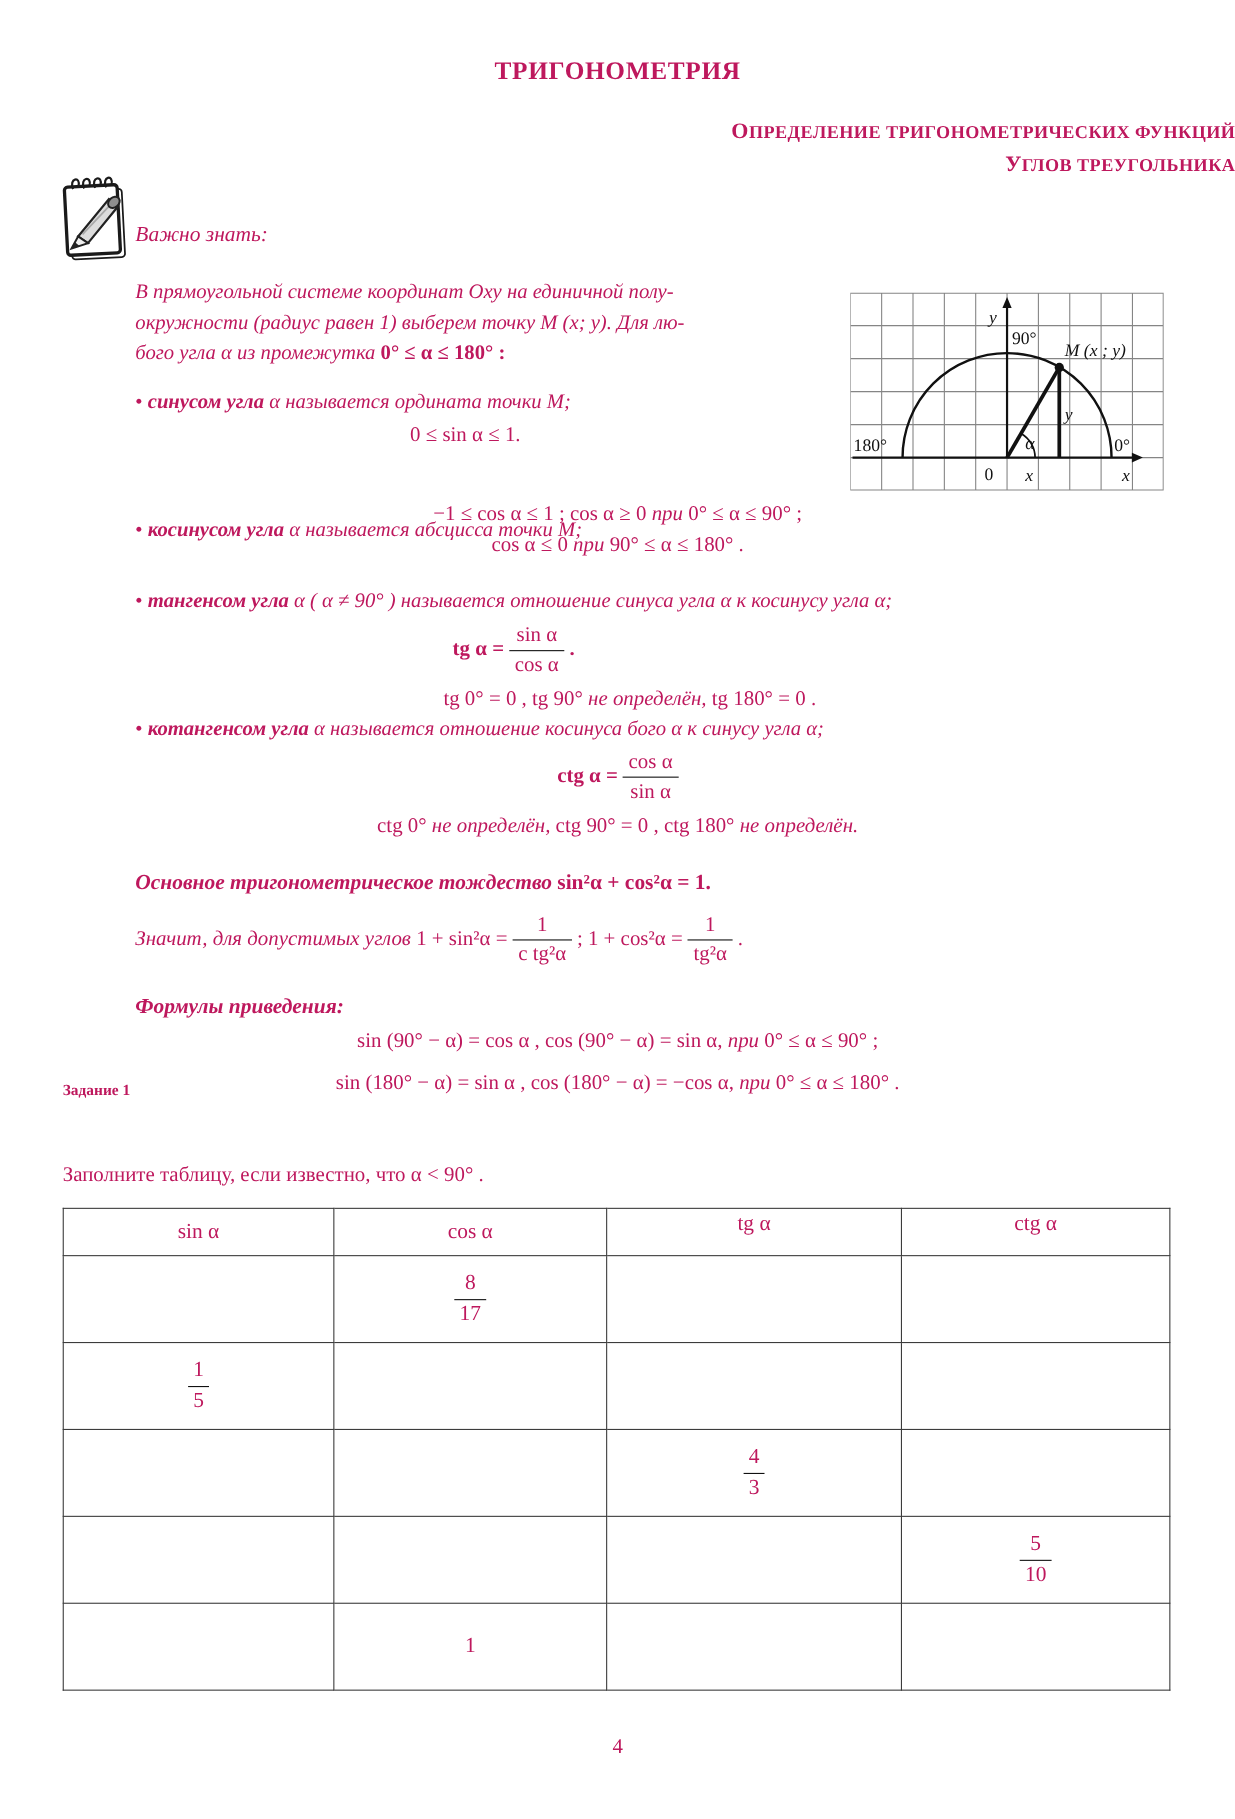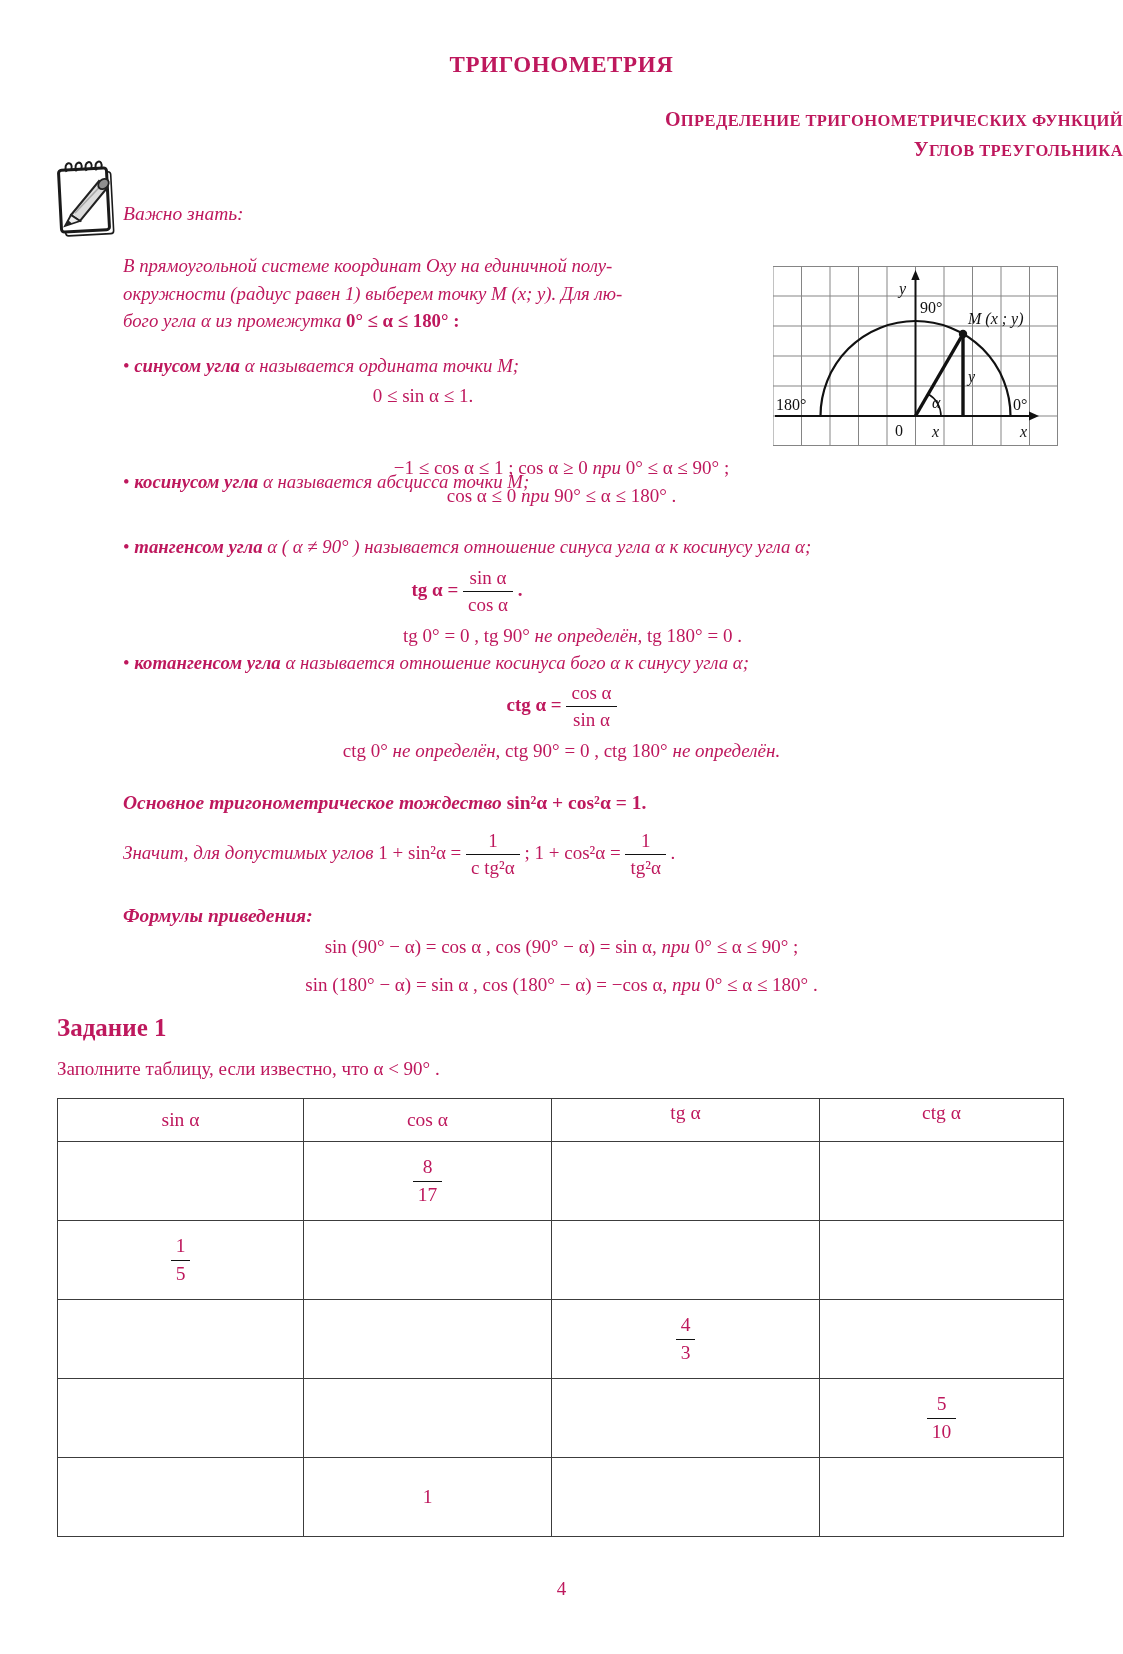--- a/index.html
+++ b/index.html
@@ -135,21 +135,21 @@
   </div>
 
   <div class="abs bi" style="left:123px;top:905px;font-size:19.5px;">Формулы приведения:</div>
   <div class="abs formula center" style="left:0;top:936px;width:1123px;">
     <span>sin (90° − α) = cos α ,  cos (90° − α) = sin α,  </span><span class="it">при</span><span>  0° ≤ α ≤ 90° ;</span>
   </div>
   <div class="abs formula center" style="left:0;top:974px;width:1123px;">
     <span>sin (180° − α) = sin α ,  cos (180° − α) = −cos α,  </span><span class="it">при</span><span>  0° ≤ α ≤ 180° .</span>
   </div>
 
-  <div class="abs b" style="left:57px;top:1014px;font-size:25px;">Задание 1</div>
+  <div class="abs b" style="left:57px;top:984px;font-size:14px;">Задание 1</div>
   <div class="abs" style="left:57px;top:1058px;">
     <span>Заполните таблицу, если известно, что </span><span> α &lt; 90° .</span>
   </div>
 
   <table class="task abs" style="left:57px;top:1098px;">
     <colgroup>
         <col style="width:246px">
         <col style="width:248px">
         <col style="width:268px">
         <col style="width:244px">

